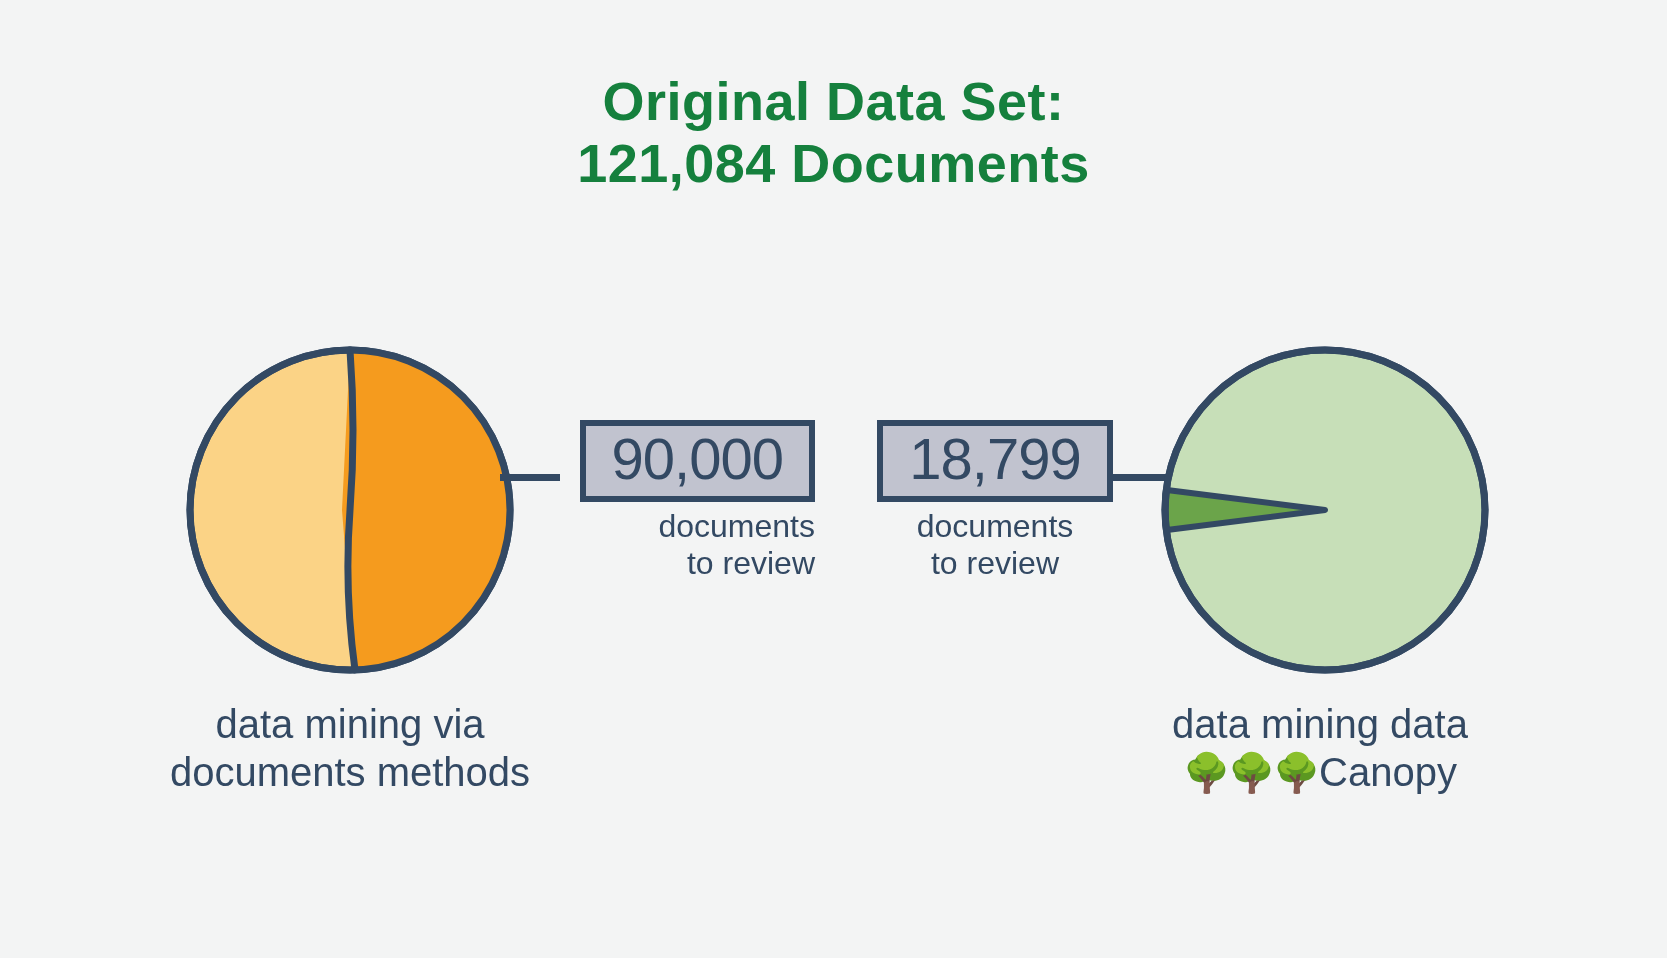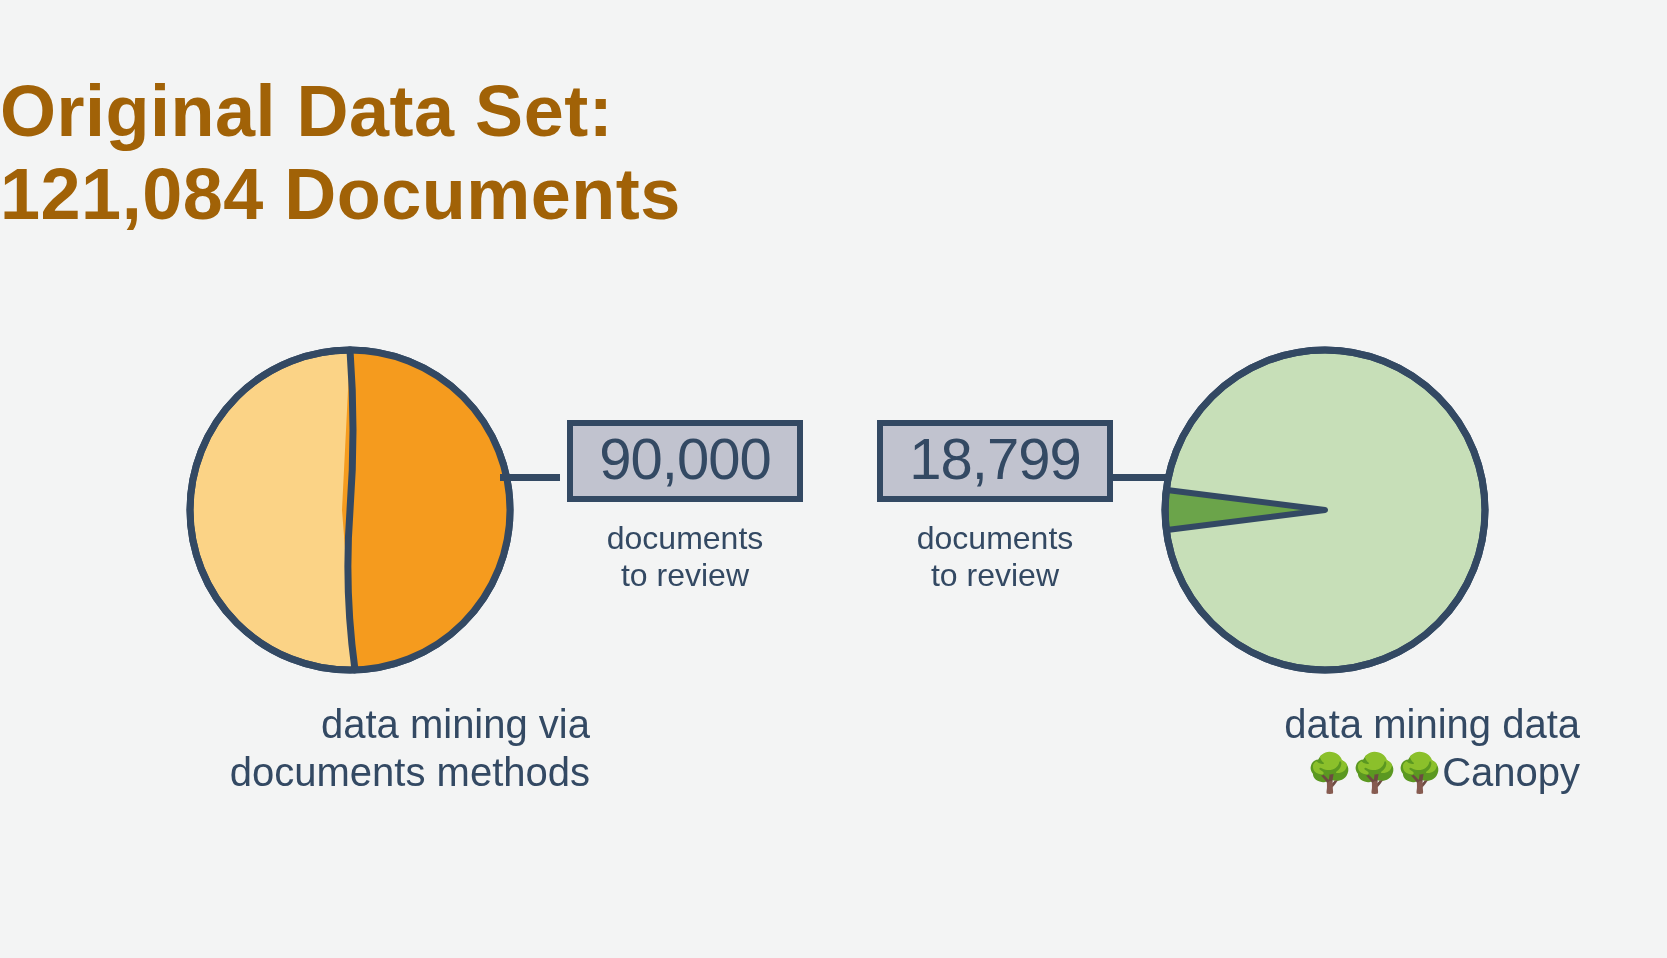--- a/index.html
+++ b/index.html
@@ -9,69 +9,70 @@
     color:#334963;
   }
   .stage{
     width:1667px;
     height:958px;
     position:relative;
     box-sizing:border-box;
     padding-top:70px;
   }
   .title{
+    text-align:center;
     font-weight:800;
-    font-size:72px;
+    font-size:54px;
     line-height:1.15;
     letter-spacing:0.5px;
-    color:#a16207;
+    color:#15803d;
   }
   .row{
     position:absolute;
     top:340px;
     left:0;
     width:100%;
     height:500px;
   }
   .pie-wrap{
     position:absolute;
   }
   .pie-left{ left:180px; top:0; }
   .pie-right{ left:1155px; top:0; }
   svg.pie{ display:block; }
 
   .callout{
     position:absolute;
     text-align:center;
   }
-  .callout-left{ left:555px; top:80px; width:260px; }
+  .callout-left{ left:555px; top:80px; width:260px;text-align:right; }
   .callout-right{ left:870px; top:80px; width:250px; }
 
   .value-box{
     display:inline-block;
     background:#c1c3cf;
     border:6.5px solid #334963;
     font-size:58px;
     font-weight:400;
     color:#334963;
     padding:4px 26px 8px 26px;
     line-height:1;
     letter-spacing:-1px;
   }
   .sub{
-    margin-top:18px;
+    margin-top:6px;
     font-size:32px;
     line-height:1.15;
     color:#334963;
     font-weight:400;
   }
 
   .caption{
     position:absolute;
-    text-align:right;
+    text-align:center;
     font-size:40px;
     line-height:1.2;
     color:#334963;
     font-weight:400;
   }
   .caption-left{ left:110px; top:700px; width:480px; }
   .caption-right{ left:1060px; top:700px; width:520px; }
   .trees{ font-size:38px; letter-spacing:-2px; }
 
   .connector{

